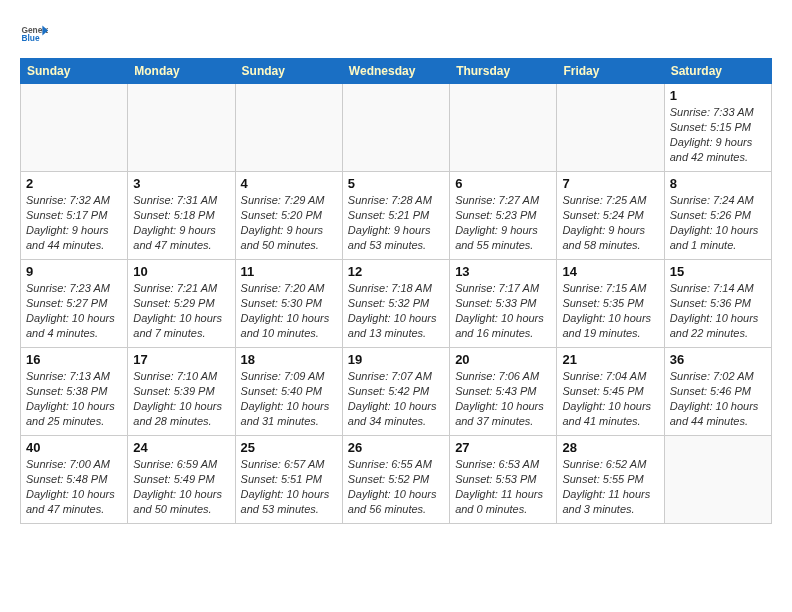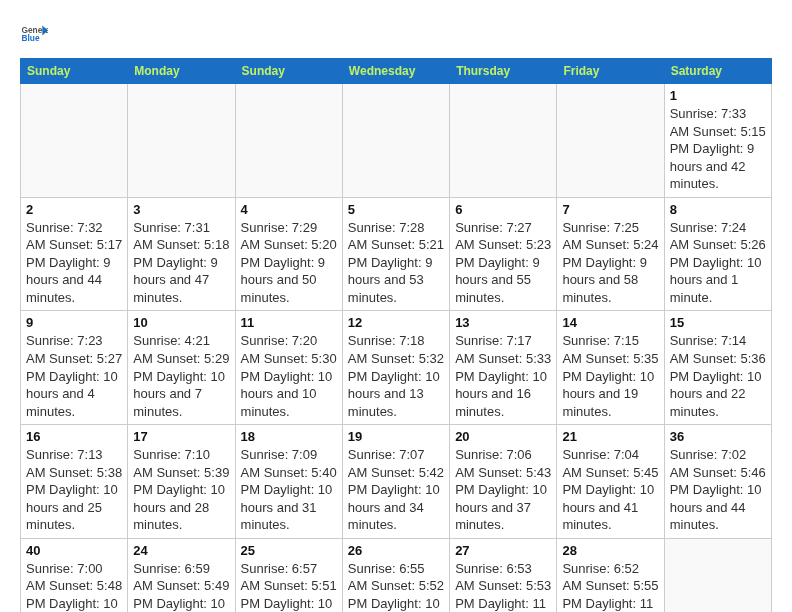--- a/index.html
+++ b/index.html
@@ -37,21 +37,21 @@
       font-size: 14px;
       color: #555;
     }
     table {
       width: 100%;
       border-collapse: collapse;
       table-layout: fixed;
     }
     th {
       background-color: #1a6fc4;
-      color: #bef264;
+      color: #fef9c3;
       text-align: left;
       padding: 5px 6px;
       font-size: 12px;
       font-weight: bold;
       border: 1px solid #1a6fc4;
     }
     td {
       border: 1px solid #ccc;
       vertical-align: top;
       padding: 4px 5px;
@@ -60,23 +60,24 @@
       color: #333;
     }
     .day-num {
       font-size: 13px;
       font-weight: bold;
       color: #111;
       display: block;
       margin-bottom: 2px;
     }
     .day-info {
-      font-size: 13px;
+      font-size: 11px;
       color: #333;
       line-height: 1.35;
+      font-style: italic;
     }
     td.empty {
       background: #f9f9f9;
     }
   </style>
 </head>
 <body>
 
 <div class="header">
   <div class="logo">
@@ -169,21 +170,21 @@
       </tr>
       <tr>
         <td>
           <span class="day-num">9</span>
           <div class="day-info">Sunrise: 7:23 AM
 Sunset: 5:27 PM
 Daylight: 10 hours and 4 minutes.</div>
         </td>
         <td>
           <span class="day-num">10</span>
-          <div class="day-info">Sunrise: 4:21 AM
+          <div class="day-info">Sunrise: 7:21 AM
 Sunset: 5:29 PM
 Daylight: 10 hours and 7 minutes.</div>
         </td>
         <td>
           <span class="day-num">11</span>
           <div class="day-info">Sunrise: 7:20 AM
 Sunset: 5:30 PM
 Daylight: 10 hours and 10 minutes.</div>
         </td>
         <td>

